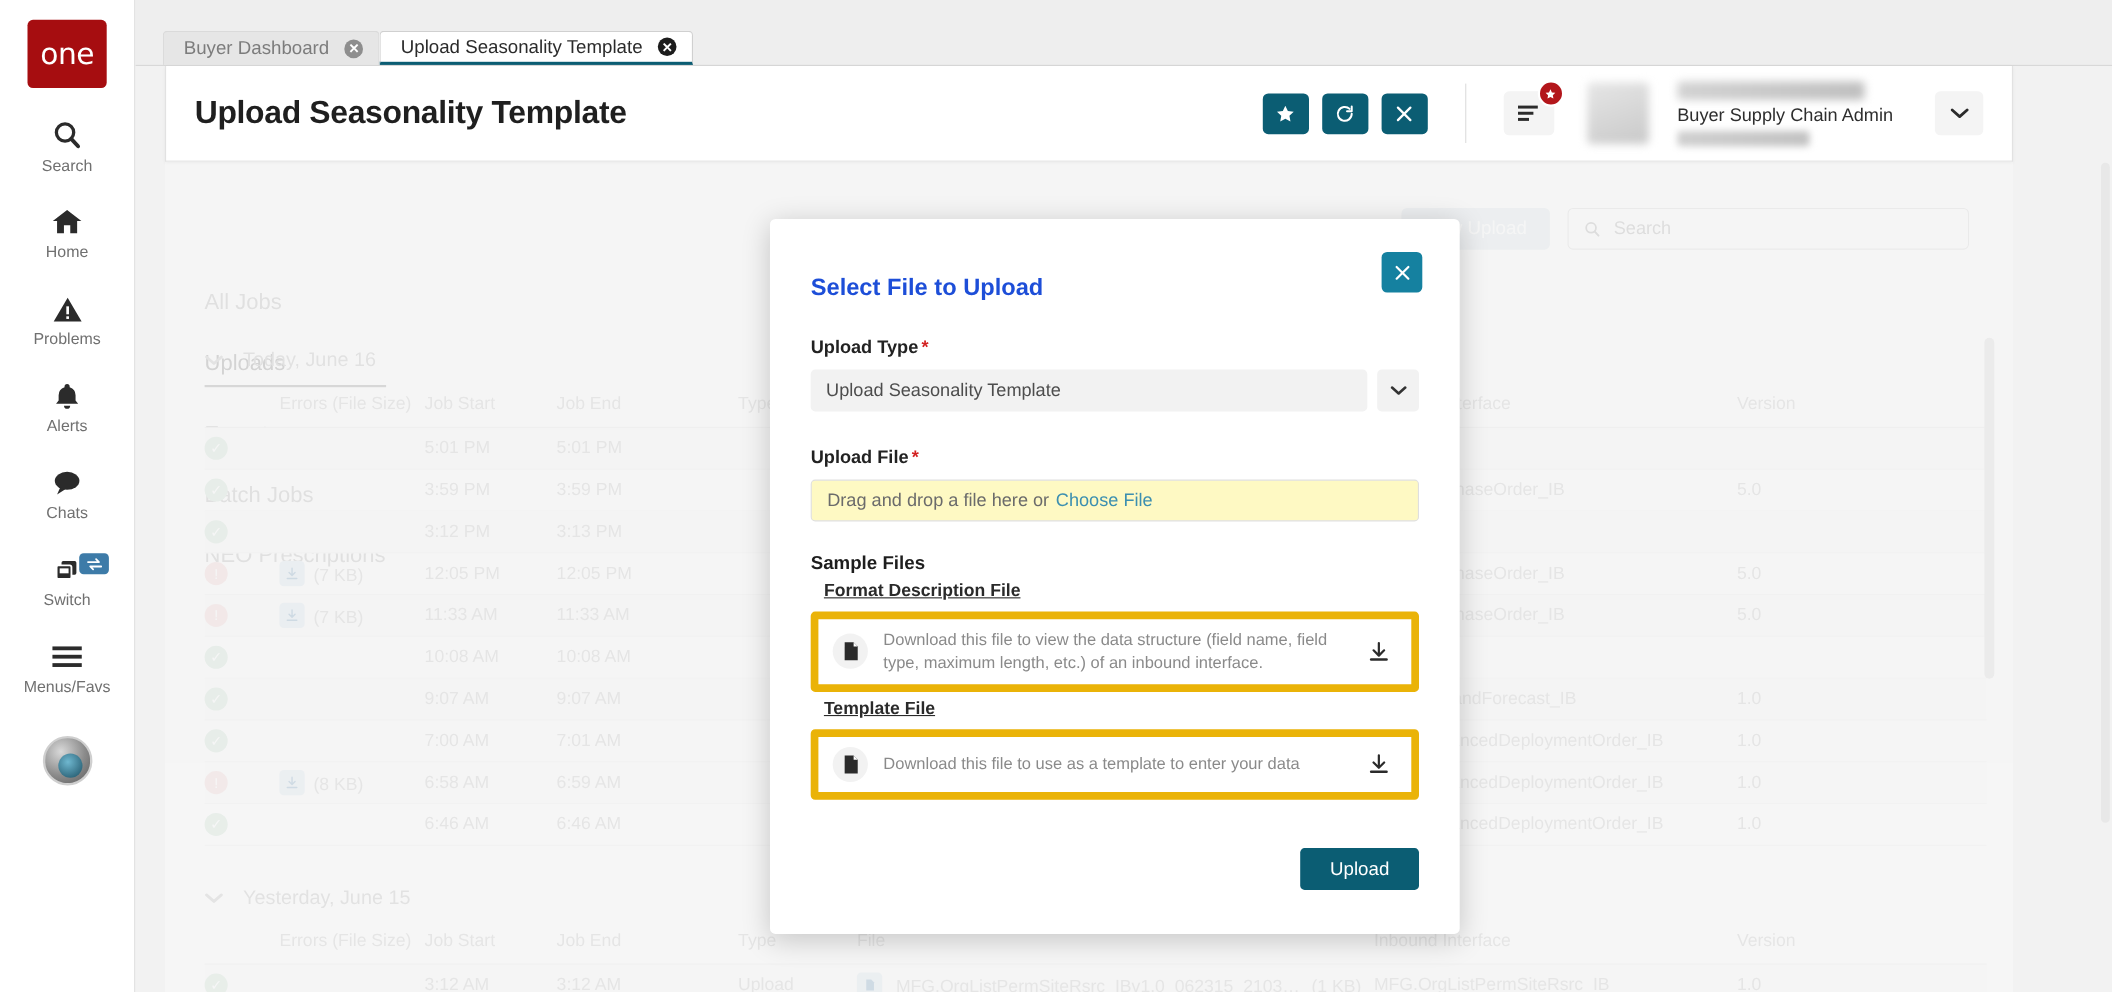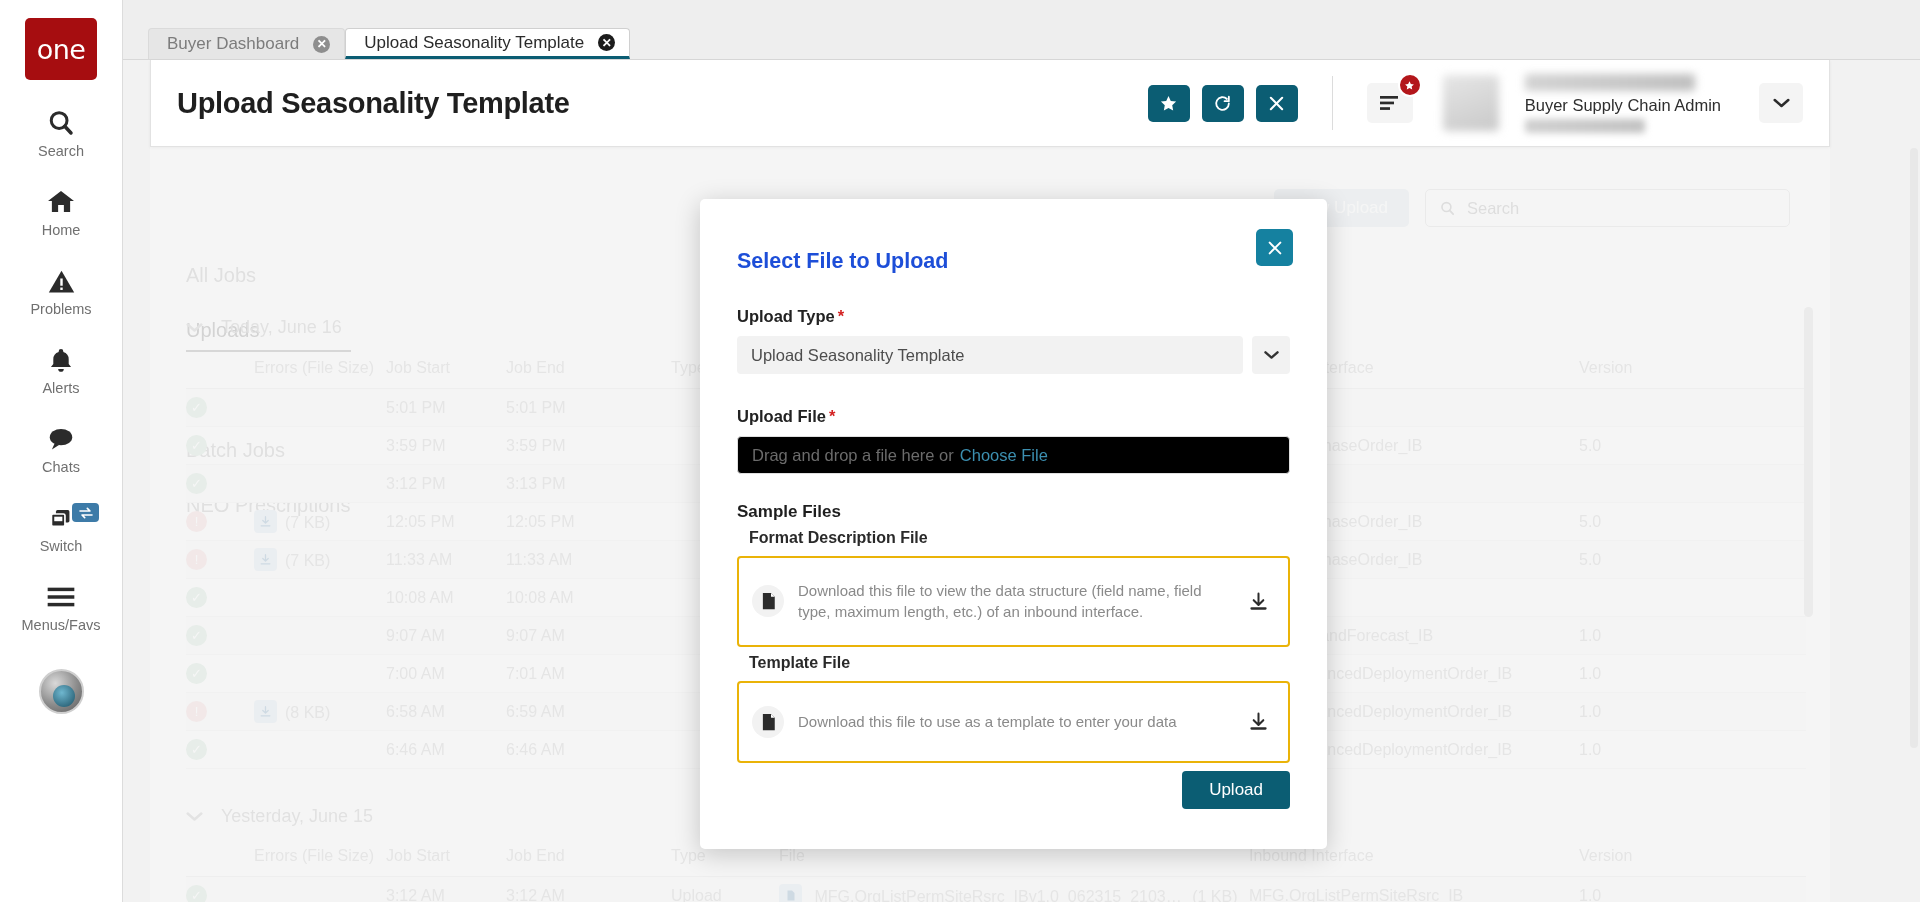--- a/index.html
+++ b/index.html
@@ -205,32 +205,32 @@
   .select-box {
     flex: 1; height: 38px; background: #f2f2f2; border-radius: 4px;
     display: flex; align-items: center; padding: 0 14px;
     font-size: 16.5px; color: #4d4d4d; cursor: pointer;
   }
   .select-caret {
     width: 38px; height: 38px; background: #f2f2f2; border-radius: 4px;
     display: flex; align-items: center; justify-content: center; cursor: pointer;
   }
   .drop-zone {
-    margin-top: 10px; height: 38px; background: #000000;
+    margin-top: 10px; height: 38px; background: #fef9c3;
     border: 1px solid #dfdfdf; border-radius: 4px;
     display: flex; align-items: center; padding: 0 14px;
     font-size: 16.5px; color: #6b6b6b; cursor: pointer;
   }
   .choose-link { color: #3c8fb0; margin-left: 6px; cursor: pointer; }
   .section-head { font-size: 17px; font-weight: bold; color: #1e1e1e; margin-top: 28px; }
-  .sub-head { font-size: 16px; font-weight: bold; color: #2a2a2a; margin-top: 7px; margin-left: 12px; }
+  .sub-head { font-size: 16px; font-weight: bold; color: #2a2a2a; margin-top: 7px; margin-left: 12px; text-decoration: underline; }
   .file-card {
     margin-top: 9px; min-height: 56px;
-    border: 2px solid #eab308; border-radius: 4px;
-    display: flex; align-items: center; gap: 14px; padding: 22px 13px;
+    border: 7px solid #eab308; border-radius: 4px;
+    display: flex; align-items: center; gap: 14px; padding: 8px 13px;
   }
   .file-ico {
     width: 32px; height: 32px; border-radius: 50%; background: #f2f2f2;
     display: flex; align-items: center; justify-content: center; flex: 0 0 32px;
   }
   .file-desc { flex: 1; font-size: 15px; color: #8a8a8a; line-height: 1.42; }
   .dl-btn {
     width: 34px; height: 34px; display: flex; align-items: center; justify-content: center;
     cursor: pointer; flex: 0 0 34px;
   }

